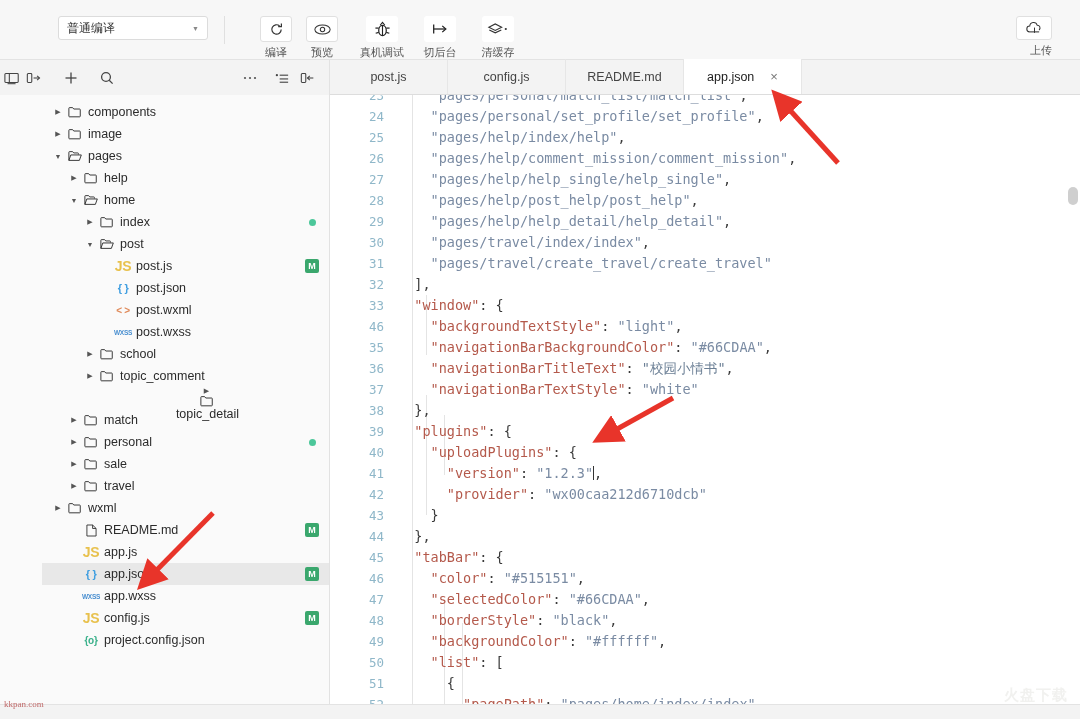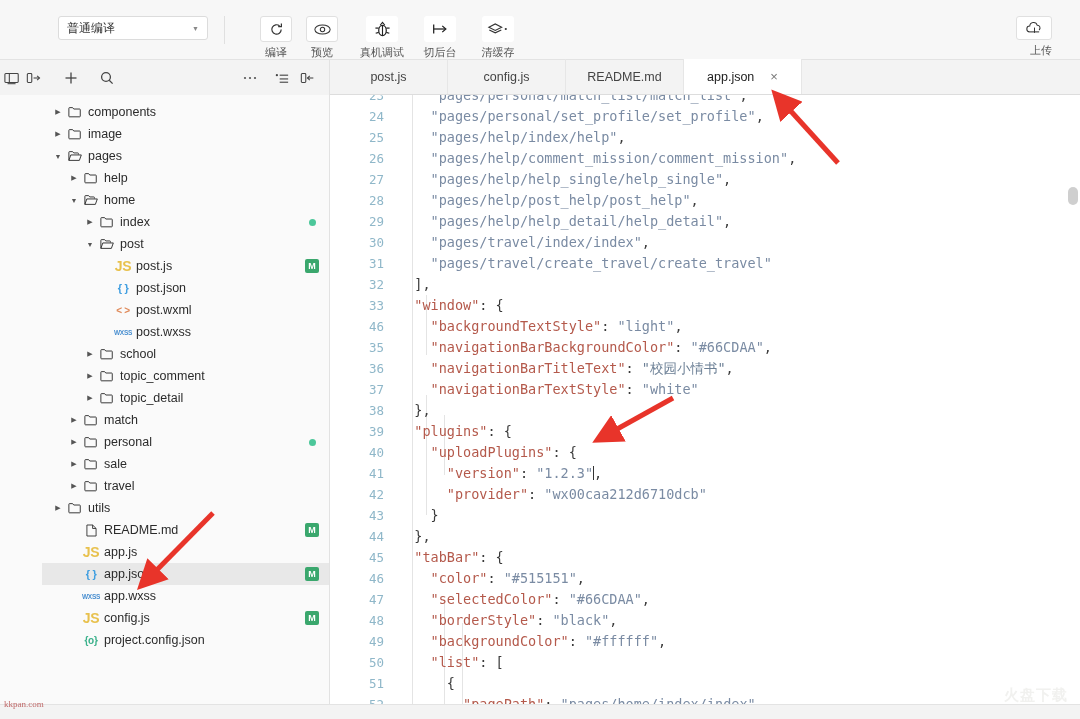--- a/index.html
+++ b/index.html
@@ -427,21 +427,21 @@
       </div>
       <div class="trow" style="padding-left: 42px;">
         <span class="arrow">▶</span>
         <span class="ficon">
           <svg width="14" height="12" viewBox="0 0 16 13">
             <path d="M1 11.3V2.2a.7.7 0 0 1 .7-.7h3.6l1.3 1.6h6.7a.7.7 0 0 1 .7.7v7.5a.7.7 0 0 1-.7.7H1.7a.7.7 0 0 1-.7-.7z" fill="none" stroke="#333" stroke-width="1.1"></path>
           </svg>
         </span>
         <span class="name">topic_comment</span>
       </div>
-      <div class="trow" style="padding-left: 42px;">
+      <div class="trow" style="padding-left: 42px; flex-direction: column;">
         <span class="arrow">▶</span>
         <span class="ficon">
           <svg width="14" height="12" viewBox="0 0 16 13">
             <path d="M1 11.3V2.2a.7.7 0 0 1 .7-.7h3.6l1.3 1.6h6.7a.7.7 0 0 1 .7.7v7.5a.7.7 0 0 1-.7.7H1.7a.7.7 0 0 1-.7-.7z" fill="none" stroke="#333" stroke-width="1.1"></path>
           </svg>
         </span>
         <span class="name">topic_detail</span>
       </div>
       <div class="trow" style="padding-left: 26px; text-align: right;">
         <span class="arrow">▶</span>
@@ -480,21 +480,21 @@
         </span>
         <span class="name">travel</span>
       </div>
       <div class="trow" style="padding-left: 10px;">
         <span class="arrow">▶</span>
         <span class="ficon">
           <svg width="14" height="12" viewBox="0 0 16 13">
             <path d="M1 11.3V2.2a.7.7 0 0 1 .7-.7h3.6l1.3 1.6h6.7a.7.7 0 0 1 .7.7v7.5a.7.7 0 0 1-.7.7H1.7a.7.7 0 0 1-.7-.7z" fill="none" stroke="#333" stroke-width="1.1"></path>
           </svg>
         </span>
-        <span class="name">utils</span>
+        <span class="name">wxml</span>
       </div>
       <div class="trow" style="padding-left: 26px;">
         <span class="arrow none"></span>
         <span class="ficon">
           <svg width="11" height="13" viewBox="0 0 12 14">
             <path d="M1 1h6.2L11 4.8V13H1z" fill="none" stroke="#333" stroke-width="1"></path>
             <path d="M7.2 1v3.8H11" fill="none" stroke="#333" stroke-width="1"></path>
           </svg>
         </span>
         <span class="name">README.md</span>

